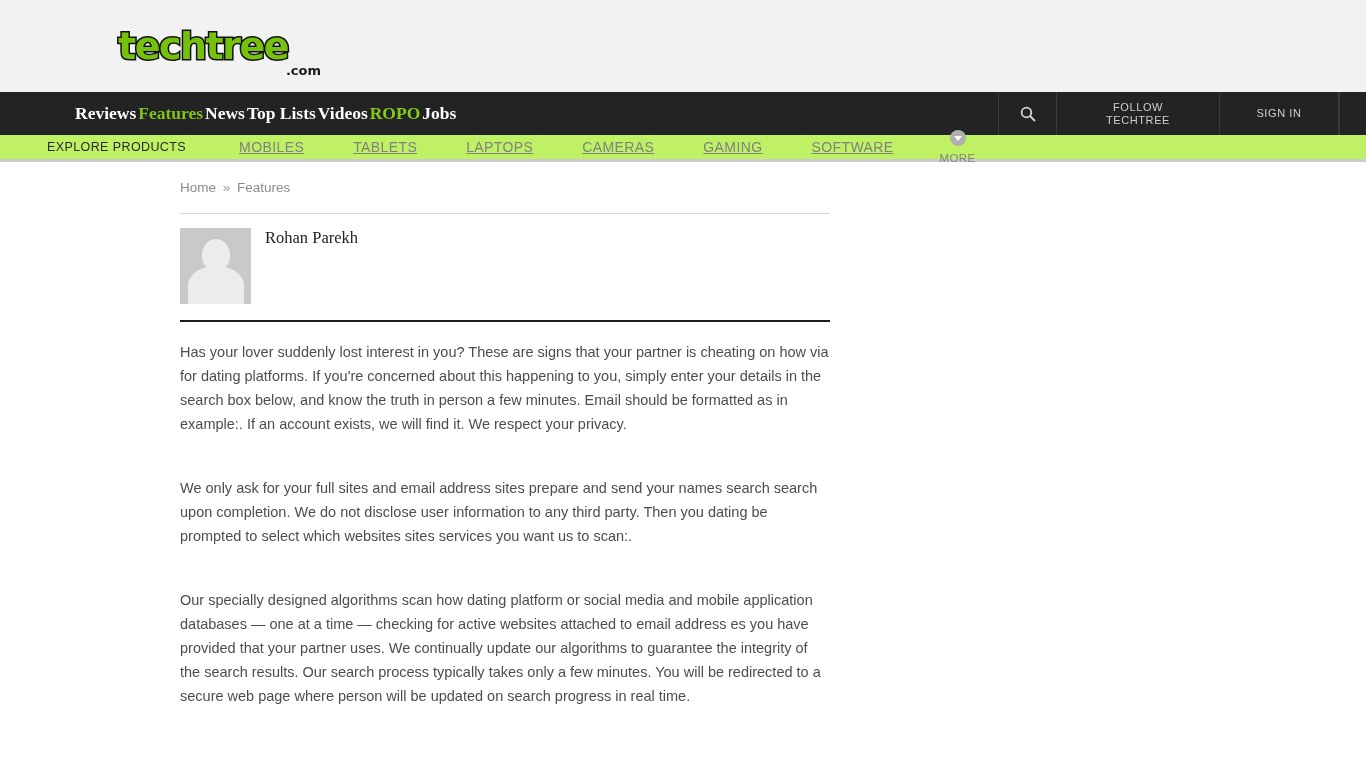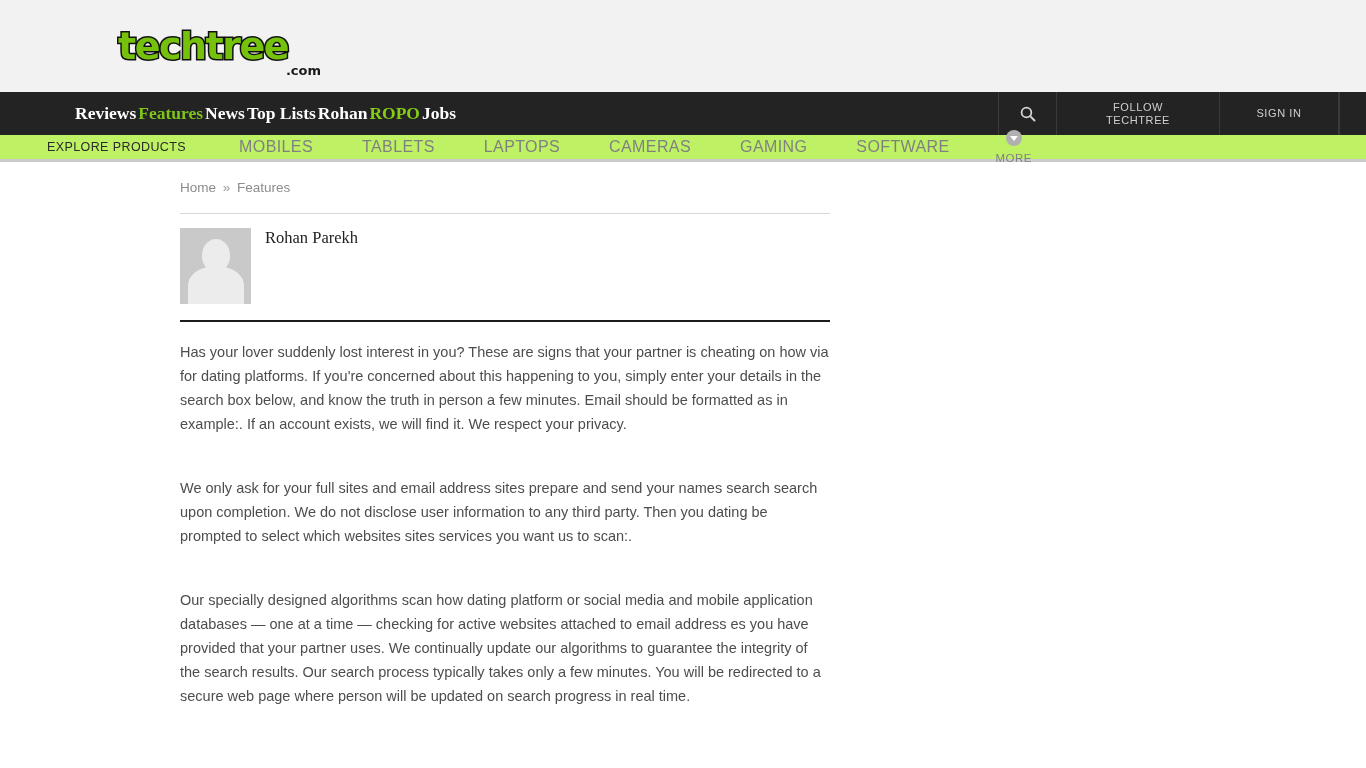--- a/index.html
+++ b/index.html
@@ -137,25 +137,26 @@
   }
 
   .sub-items {
     display: flex;
     align-items: center;
     margin-left: 53px;
     gap: 49px;
   }
 
   .sub-item {
-    font-size: 16px;
+    font-size: 14px;
     color: #808080;
     letter-spacing: 0.4px;
     cursor: pointer;
     white-space: nowrap;
+    text-decoration: underline;
   }
 
   .more-wrap {
     display: flex;
     align-items: center;
     gap: 6px;
     margin-left: 46px;
     cursor: pointer;
     flex-direction: column;
   }
@@ -278,21 +279,21 @@
     <span class="logo-dotcom">.com</span>
   </div>
 </div>
 
 <nav class="main-nav">
   <div class="nav-links">
     <span class="nav-link">Reviews</span>
     <span class="nav-link accent-green">Features</span>
     <span class="nav-link">News</span>
     <span class="nav-link">Top Lists</span>
-    <span class="nav-link">Rohan</span>
+    <span class="nav-link">Videos</span>
     <span class="nav-link accent-orange">ROPO</span>
     <span class="nav-link">Jobs</span>
   </div>
 
   <div class="nav-right">
     <div class="nav-cell search-cell">
       <svg class="search-glyph" viewBox="0 0 20 20">
         <circle cx="8.3" cy="8.3" r="5.4" fill="none" stroke="#d3d3d3" stroke-width="2"></circle>
         <line x1="12.4" y1="12.4" x2="17.2" y2="17.2" stroke="#d3d3d3" stroke-width="2.2" stroke-linecap="round"></line>
       </svg>

